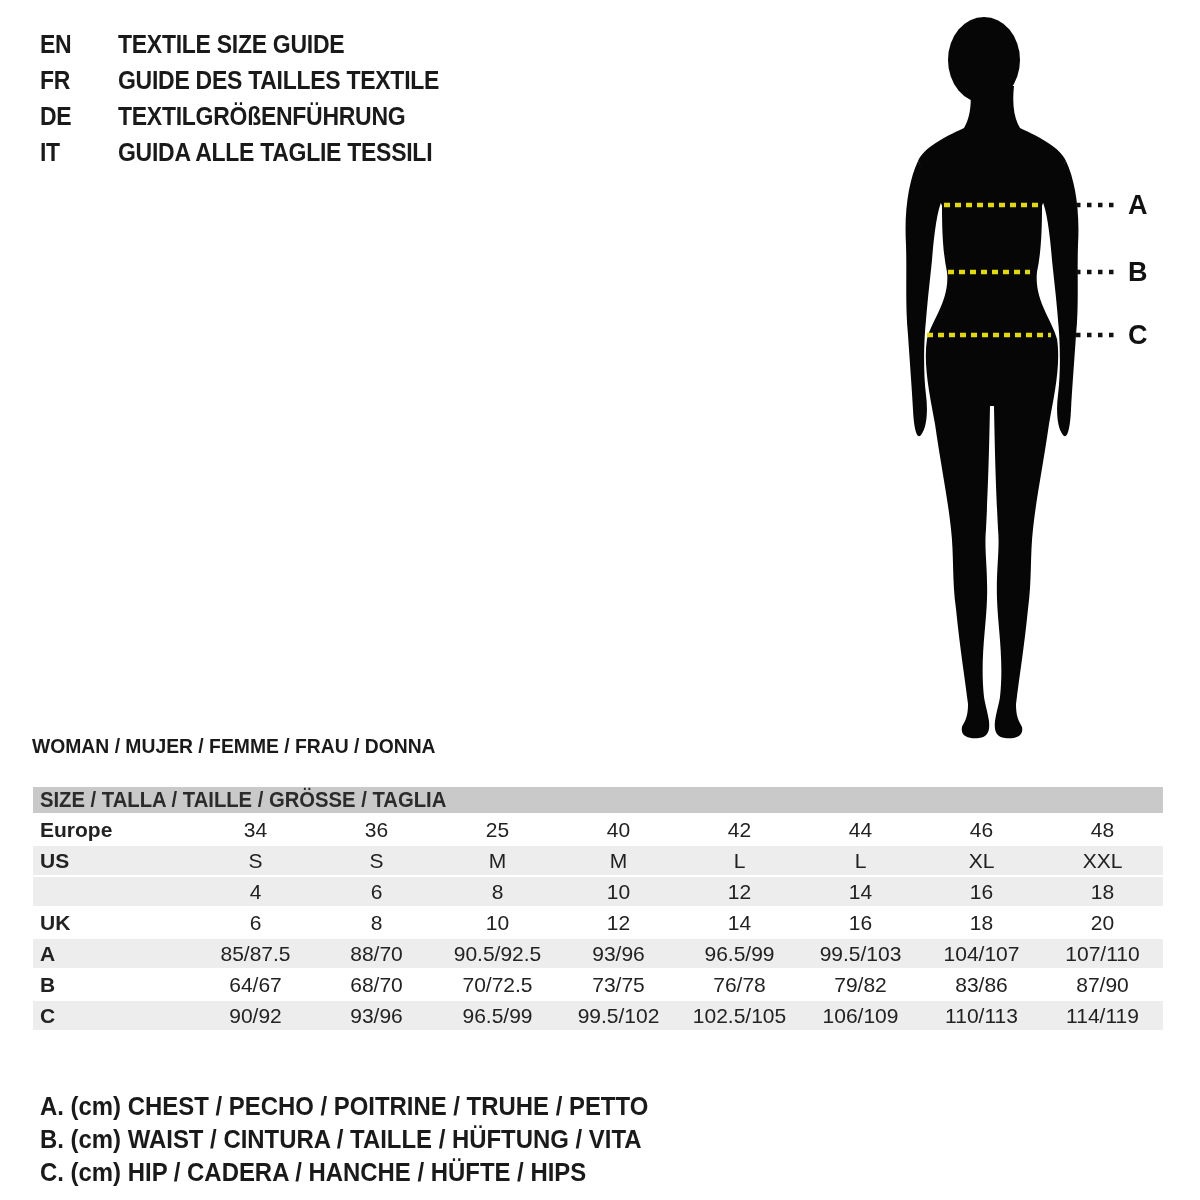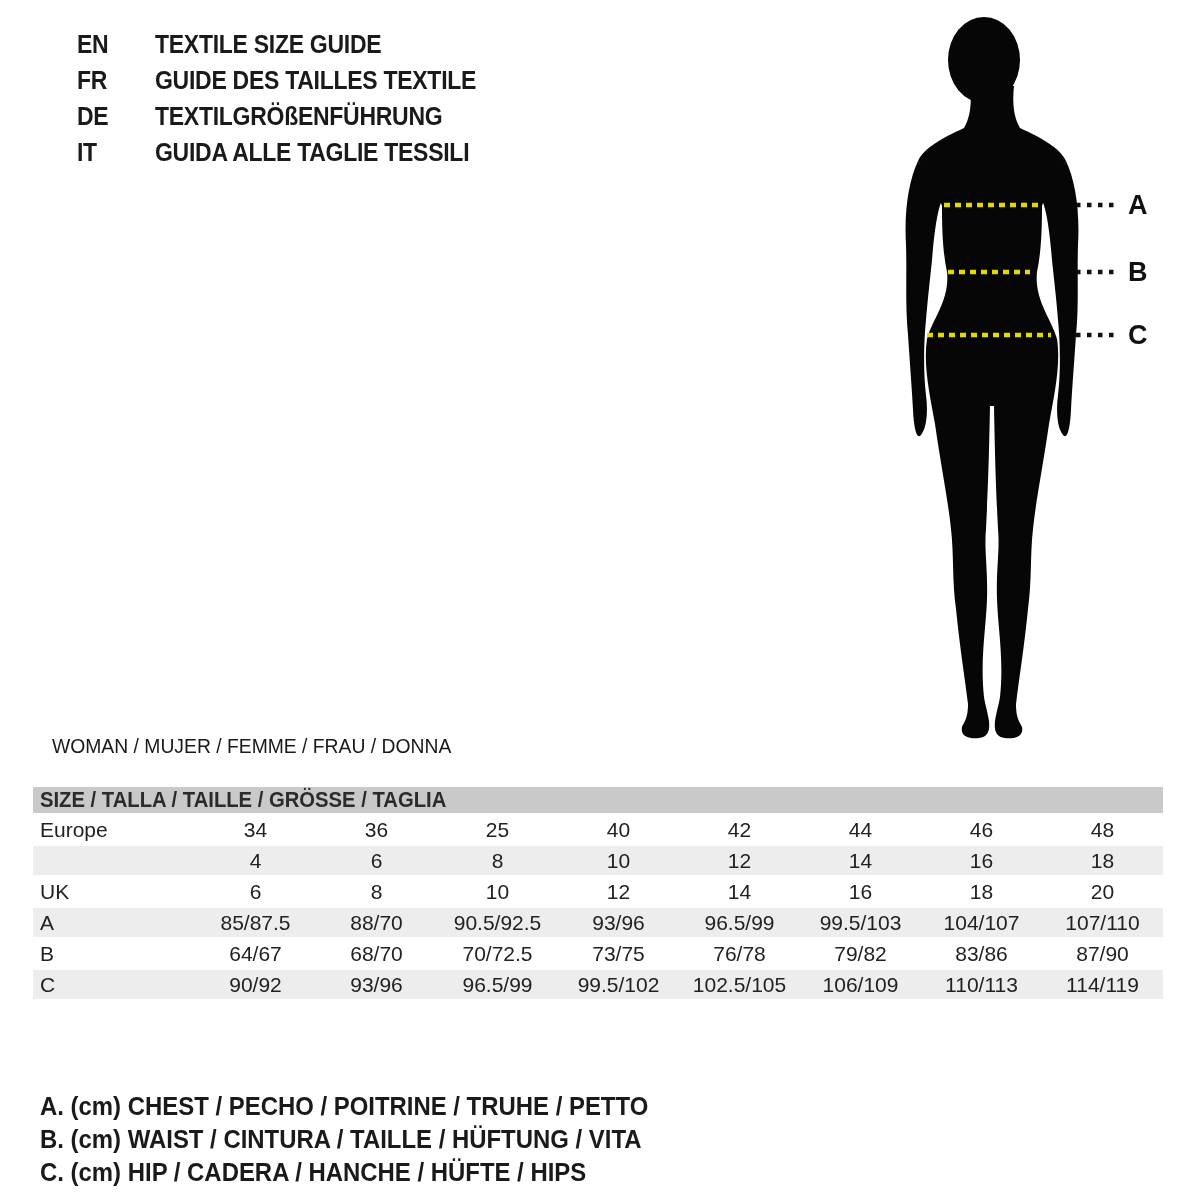--- a/index.html
+++ b/index.html
@@ -4,41 +4,41 @@
 <style>
   html,body { margin:0; padding:0; background:#fff; }
   #stage {
     position:relative; width:1200px; height:1200px; background:#fff;
     font-family:"Liberation Sans", sans-serif; color:var(--ink,#1a1a1a);
     overflow:hidden;
   }
   .cond { display:inline-block; transform:scaleX(.92); transform-origin:0 50%; white-space:nowrap; }
 
   
-  .langs { position:absolute; left:40px; top:26px;margin-left:37px; }
+  .langs { position:absolute; left:40px; top:26px; }
   .lang-row { display:flex; height:36px; align-items:center; font-size:25px; font-weight:700; letter-spacing:-0.3px; }
   .lang-code { width:78px; flex:0 0 78px; }
 
   
   .figure-wrap { position:absolute; left:880px; top:8px; width:245px; height:735px; }
   .marker-label { position:absolute; left:1128px; font-size:27px; font-weight:700; color:#111; }
   #label-a { top:190px; } #label-b { top:257px; } #label-c { top:320px; }
 
   
-  .woman-title { position:absolute; left:52px; top:734px; font-size:21px; font-weight:400; }
+  .woman-title { position:absolute; left:32px; top:734px; font-size:21px; font-weight:700; }
 
   
   .table-wrap { position:absolute; left:33px; top:785px; width:1130px; }
   table.size { border-collapse:separate; border-spacing:0 2px; width:1130px; table-layout:fixed; }
   table.size th.bar {
     background:var(--header-gray,#c9c9c9); height:14px; text-align:left;
     font-size:22px; font-weight:700; color:#2b2b2b; padding:0 0 0 7px;
   }
   table.size td { height:29px; text-align:center; font-size:21px; font-weight:400; color:#222; padding:0; }
-  table.size td.rowlabel { text-align:left; padding-left:7px; }
+  table.size td.rowlabel { text-align:left; padding-left:7px;font-weight:bold; }
   table.size tr.shaded td { background:var(--stripe-gray,#ededed); }
 
   
   .legend { position:absolute; left:40px; top:1090px; font-size:26px; font-weight:700; line-height:33px; }
 </style>
 </head>
 <body>
 
 <div id="stage">
 
@@ -140,20 +140,31 @@
             <td>34</td>
             <td>36</td>
             <td>25</td>
             <td>40</td>
             <td>42</td>
             <td>44</td>
             <td>46</td>
             <td>48</td>
           </tr>
           <tr class="shaded">
+            <td class="rowlabel">US</td>
+            <td>S</td>
+            <td>S</td>
+            <td>M</td>
+            <td>M</td>
+            <td>L</td>
+            <td>L</td>
+            <td>XL</td>
+            <td>XXL</td>
+          </tr>
+          <tr class="shaded">
             <td class="rowlabel"></td>
             <td>4</td>
             <td>6</td>
             <td>8</td>
             <td>10</td>
             <td>12</td>
             <td>14</td>
             <td>16</td>
             <td>18</td>
           </tr>

